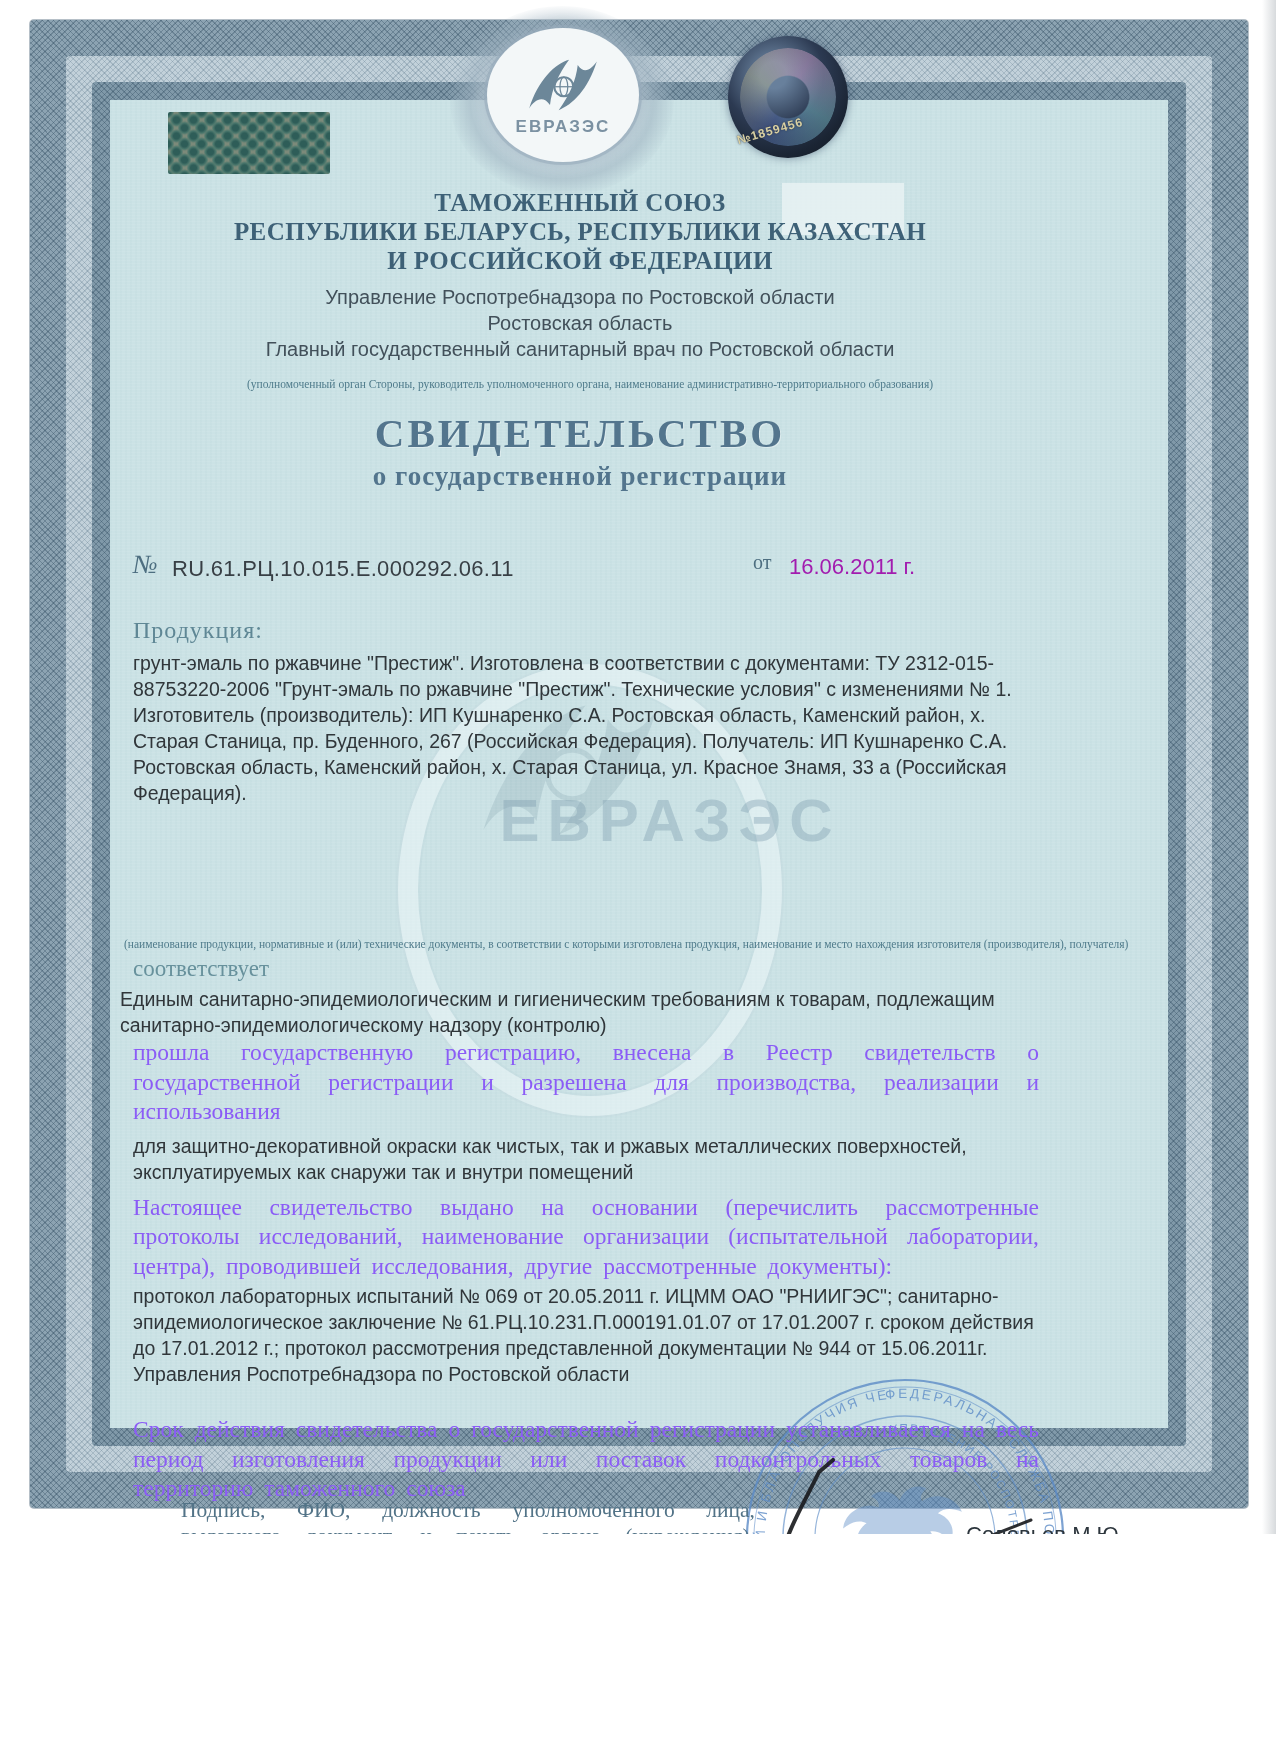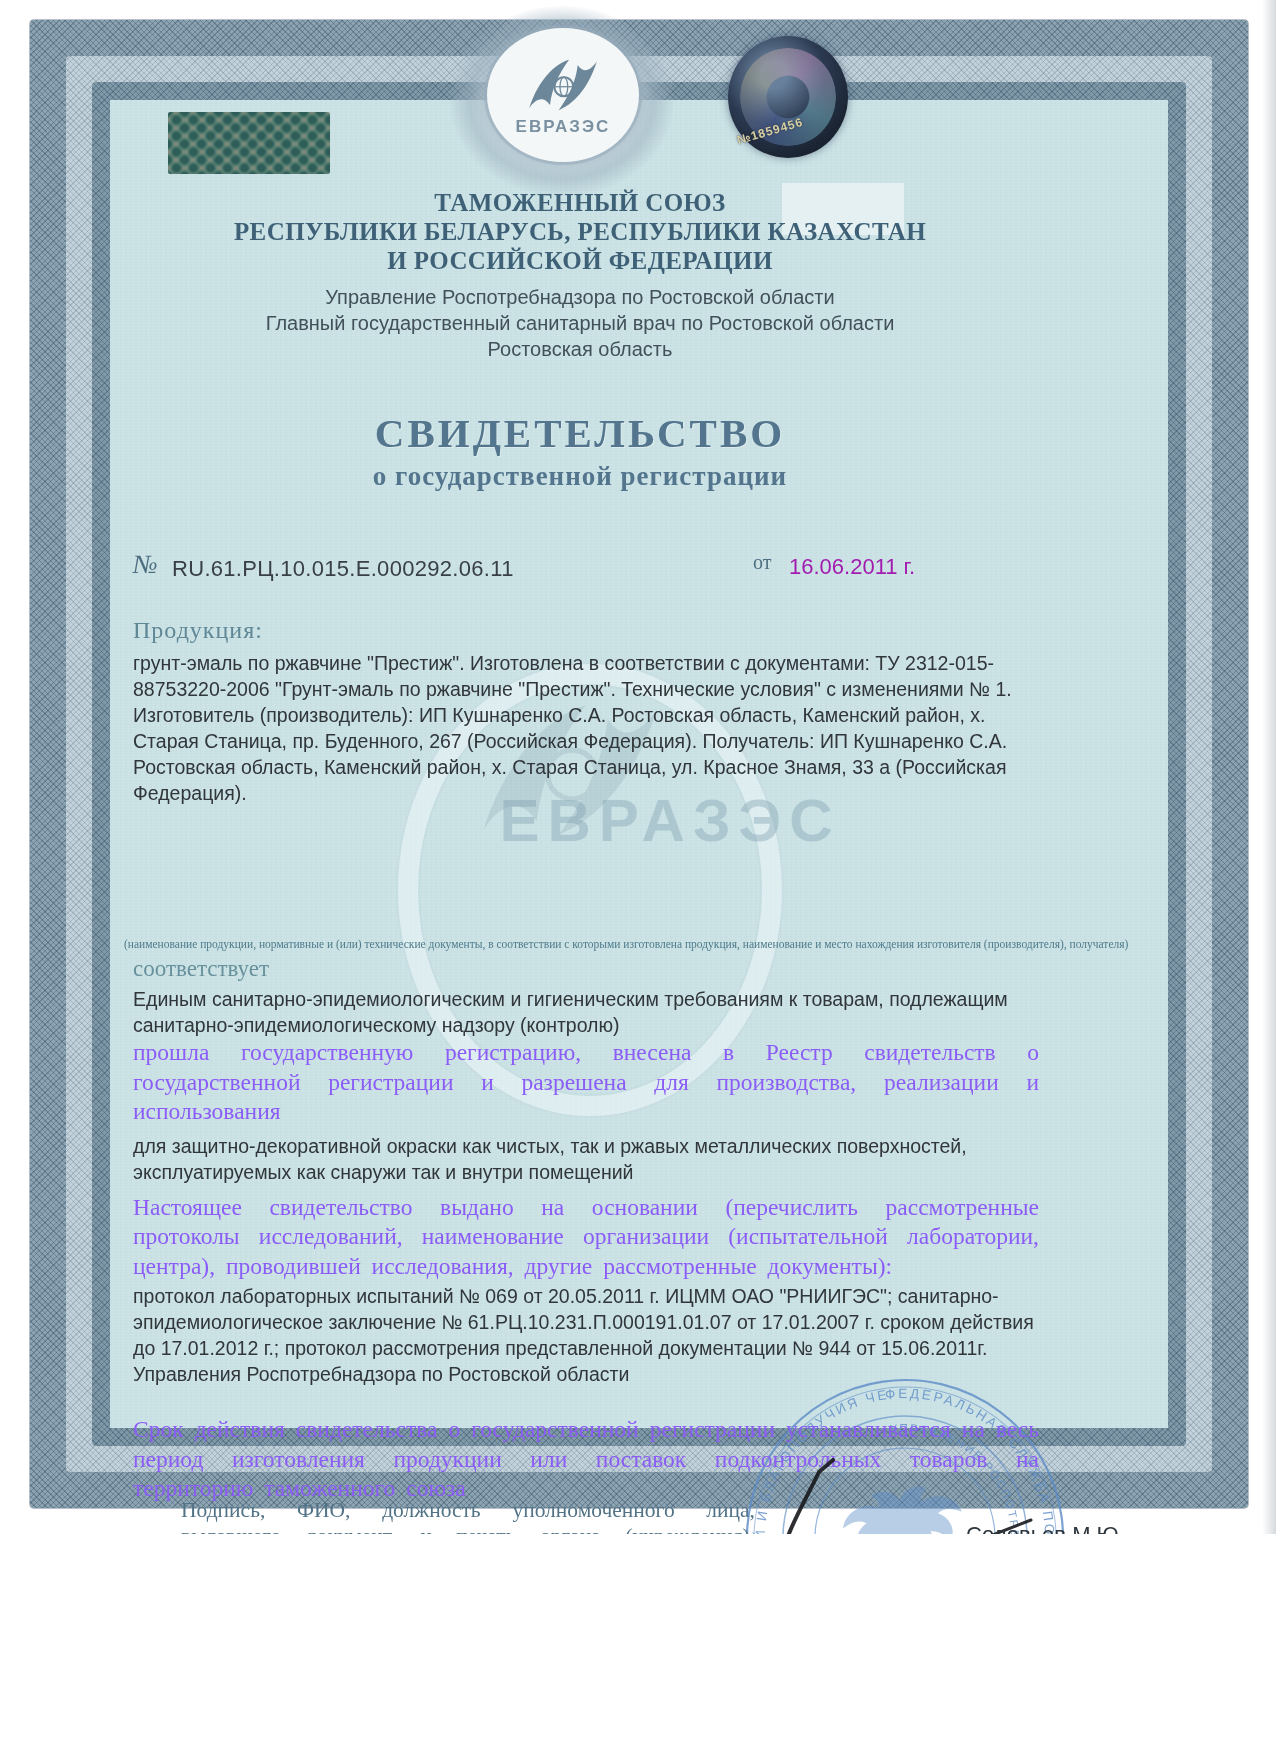--- a/index.html
+++ b/index.html
@@ -65,21 +65,21 @@
       font-family:"Liberation Serif",serif;font-weight:bold;font-size:27px;letter-spacing:1px;color:#53758d;}
   .num-label{left:133px;top:550px;font-family:"Liberation Serif",serif;font-style:italic;font-size:26px;color:#4d6e80;z-index:7;}
   .num-value{left:172px;top:556px;font-size:22px;color:#383f45;letter-spacing:.3px;z-index:7;}
   .date-label{left:753px;top:551px;font-family:"Liberation Serif",serif;font-size:20px;color:#4d6e80;z-index:7;}
   .date-value{left:789px;top:554px;font-size:22px;color:#a21caf;z-index:7;}
 
   .product-label{left:133px;top:617px;font-family:"Liberation Serif",serif;font-size:24px;color:#5f8795;letter-spacing:1px;z-index:7;}
   .product-text{left:133px;top:650px;width:906px;font-size:19.5px;line-height:26px;color:#30363a;z-index:7;}
   .caption-2{left:124px;top:938px;white-space:nowrap;font-size:11.5px;}
   .conform-label{left:133px;top:956px;font-family:"Liberation Serif",serif;font-size:23px;color:#67919c;z-index:7;}
-  .conform-text{left:133px;top:986px;width:906px;font-size:19.5px;line-height:26px;color:#30363a;z-index:7;}
+  .conform-text{left:120px;top:986px;width:906px;font-size:19.5px;line-height:26px;color:#30363a;z-index:7;}
 
   .main-flow{left:133px;top:1038px;width:906px;z-index:7;}
   .main-flow p{margin:0;}
   .p-teal{font-family:"Liberation Serif",serif;font-size:23.5px;line-height:29.5px;color:#8b5cf6;
       text-align:justify;word-spacing:5px;}
   .p-sans{font-size:19.5px;line-height:26px;color:#30363a;}
   .mb6{margin-bottom:6px!important;}.mb8{margin-bottom:8px!important;}
   .mb2{margin-bottom:2px!important;}.mt28{margin-top:28px!important;}
 
   .sign-caption-block{left:133px;top:1497px;width:574px;z-index:7;
@@ -144,24 +144,25 @@
     <div class="holo-top-number">№1859456</div>
   </div>
   <div class="abs patch"></div>
 
   <div class="abs header-block">
     <div class="u-line">ТАМОЖЕННЫЙ СОЮЗ</div>
     <div class="u-line">РЕСПУБЛИКИ БЕЛАРУСЬ, РЕСПУБЛИКИ КАЗАХСТАН</div>
     <div class="u-line">И РОССИЙСКОЙ ФЕДЕРАЦИИ</div>
     <div class="a-lines">
       <div class="a-line">Управление Роспотребнадзора по Ростовской области</div>
+      <div class="a-line">Ростовская область</div>
       <div class="a-line">Главный государственный санитарный врач по Ростовской области</div>
-      <div class="a-line">Ростовская область</div>
     </div>
   </div>
+  <div class="abs caption-sm caption-1">(уполномоченный орган Стороны, руководитель уполномоченного органа, наименование административно-территориального образования)</div>
 
   <div class="abs doc-title">СВИДЕТЕЛЬСТВО</div>
   <div class="abs doc-subtitle">о государственной регистрации</div>
 
   <div class="abs num-label">№</div>
   <div class="abs num-value">RU.61.РЦ.10.015.Е.000292.06.11</div>
   <div class="abs date-label">от</div>
   <div class="abs date-value">16.06.2011 г.</div>
 
   <div class="abs wm-oval"></div>

